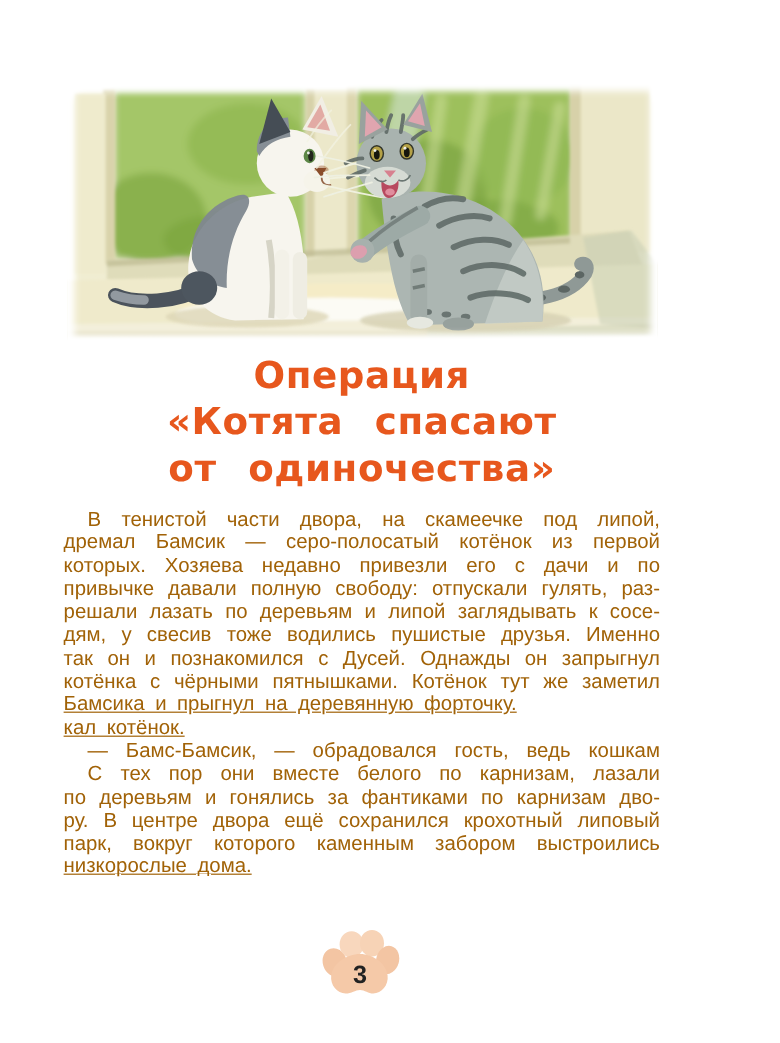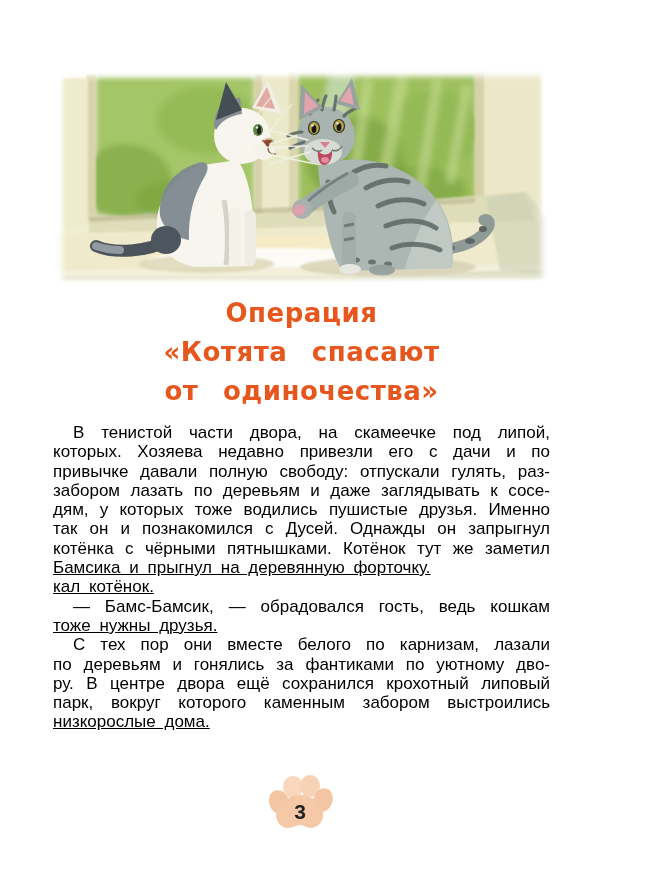--- a/index.html
+++ b/index.html
@@ -4,26 +4,26 @@
 <style>
   html,body { margin:0; padding:0; background:#ffffff; }
   .page {
     position:relative; width:650px; height:869px; background:#ffffff;
     font-family:"Liberation Sans", sans-serif; overflow:hidden;
   }
   .illustration { position:absolute; left:56px; top:70px; width:492px; height:215px; }
   .chapter-title {
     position:absolute; left:53px; top:294px; width:497px; margin:0;
     text-align:center; font-family:"DejaVu Sans", sans-serif;
-    font-weight:700; font-size:26px; line-height:39px;
+    font-weight:700; font-size:31px; line-height:39px;
     color:#e7571d; word-spacing:15px; letter-spacing:0.5px;
   }
   .story {
     position:absolute; left:53px; top:423px; width:497px;
-    font-size:17px; line-height:19.3px; color:#000000;
+    font-size:17px; line-height:19.3px; color:#a16207;
   }
   .tline { text-align:justify; text-align-last:justify; word-spacing:1px; height:19.3px; white-space:nowrap; }
   .tline.first { padding-left:20px; }
   .tline.last  { text-align-last:left; word-spacing:4px;text-decoration:underline; }
   .paw { position:absolute; left:265px; top:774px; width:70px; height:62px; }
   .paw text { font-family:"Liberation Sans", sans-serif; font-weight:bold; font-size:21px; }
 </style>
 </head>
 <body>
 
@@ -194,38 +194,38 @@
 
   <h1 class="chapter-title" style="color: rgb(231, 87, 29);">
       <div>Операция</div>
       <div>«Котята спасают</div>
       <div>от одиночества»</div>
     </h1>
 
   <div class="story">
       <div class="para">
         <div class="tline first">В тенистой части двора, на скамеечке под липой,</div>
+        <div class="tline">дремал Бамсик — серо-полосатый котёнок из первой</div>
         <div class="tline">которых. Хозяева недавно привезли его с дачи и по</div>
         <div class="tline">привычке давали полную свободу: отпускали гулять, раз-</div>
-        <div class="tline">забором лазать по деревьям и даже заглядывать к сосе-</div>
-        <div class="tline">дям, у которых тоже водились пушистые друзья. Именно</div>
+        <div class="tline">решали лазать по деревьям и липой заглядывать к сосе-</div>
+        <div class="tline">дям, у свесив тоже водились пушистые друзья. Именно</div>
         <div class="tline">так он и познакомился с Дусей. Однажды он запрыгнул</div>
         <div class="tline">котёнка с чёрными пятнышками. Котёнок тут же заметил</div>
         <div class="tline last">Бамсика и прыгнул на деревянную форточку.</div>
       </div>
       <div class="para">
         <div class="tline last">кал котёнок.</div>
       </div>
       <div class="para">
         <div class="tline first">— Бамс-Бамсик, — обрадовался гость, ведь кошкам</div>
-        <div class="tline last">тоже нужны друзья.</div>
       </div>
       <div class="para">
         <div class="tline first">С тех пор они вместе белого по карнизам, лазали</div>
-        <div class="tline">по деревьям и гонялись за фантиками по уютному дво-</div>
+        <div class="tline">по деревьям и гонялись за фантиками по карнизам дво-</div>
         <div class="tline">ру. В центре двора ещё сохранился крохотный липовый</div>
         <div class="tline">парк, вокруг которого каменным забором выстроились</div>
         <div class="tline last">низкорослые дома.</div>
       </div>
     </div>
 
   <div class="paw">
     <svg width="70" height="62" viewBox="0 0 70 62">
       <ellipse cx="14" cy="28" rx="10" ry="12" fill="#f3c5a3" transform="rotate(-18 14 28)"></ellipse>
       <ellipse cx="28" cy="13" rx="10" ry="11" fill="#f8d7bd"></ellipse>

